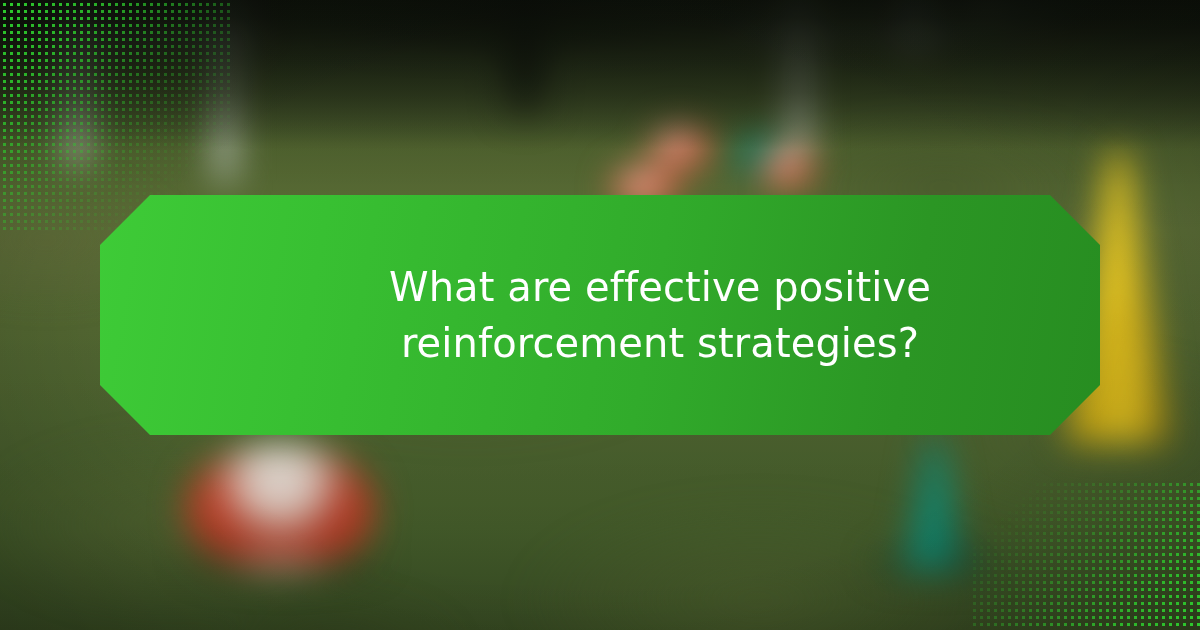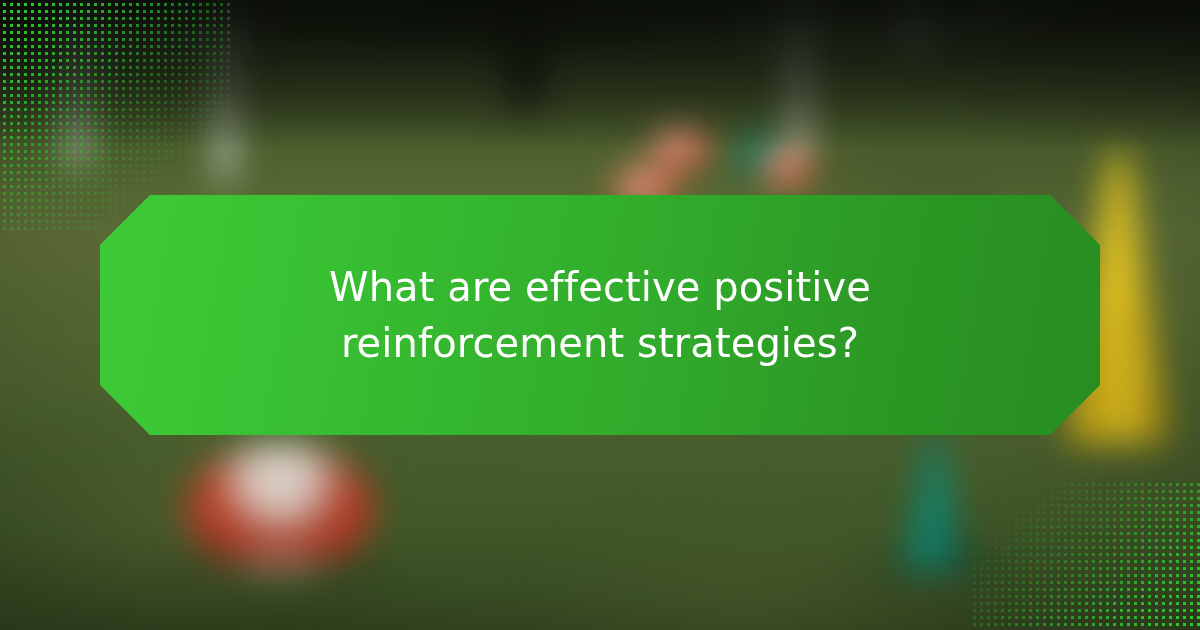--- a/index.html
+++ b/index.html
@@ -195,21 +195,21 @@
       50px 0,
       calc(100% - 50px) 0,
       100% 50px,
       100% calc(100% - 50px),
       calc(100% - 50px) 100%,
       50px 100%,
       0 calc(100% - 50px),
       0 50px);
     display: flex;
     align-items: center;
-    justify-content: center;
+    justify-content: flex-end;
     box-sizing: border-box;
     padding: 0 70px;
   }
 
   .banner-title {
     margin: 0;
     color: #ffffff;
     font-family: "DejaVu Sans", sans-serif;
     font-weight: 400;
     font-size: 40px;

